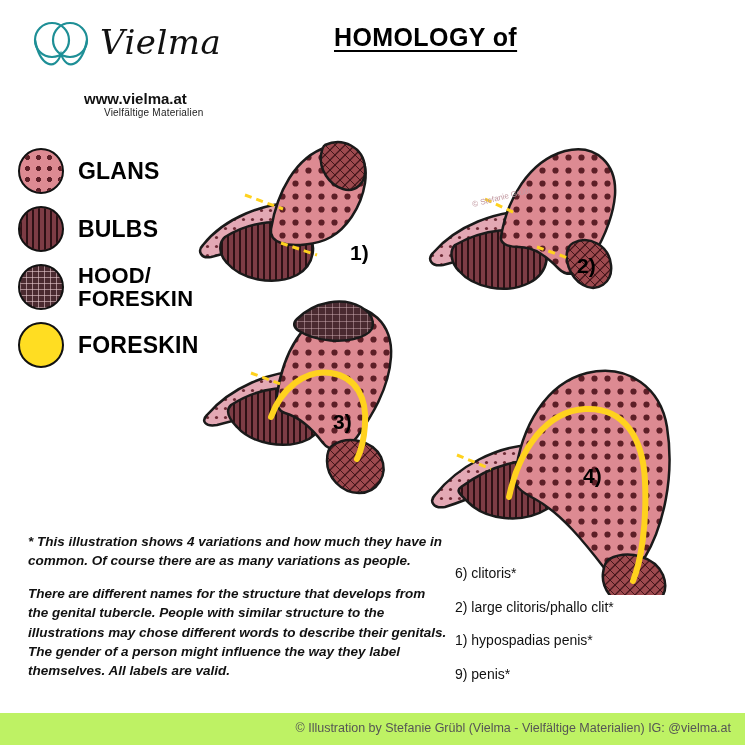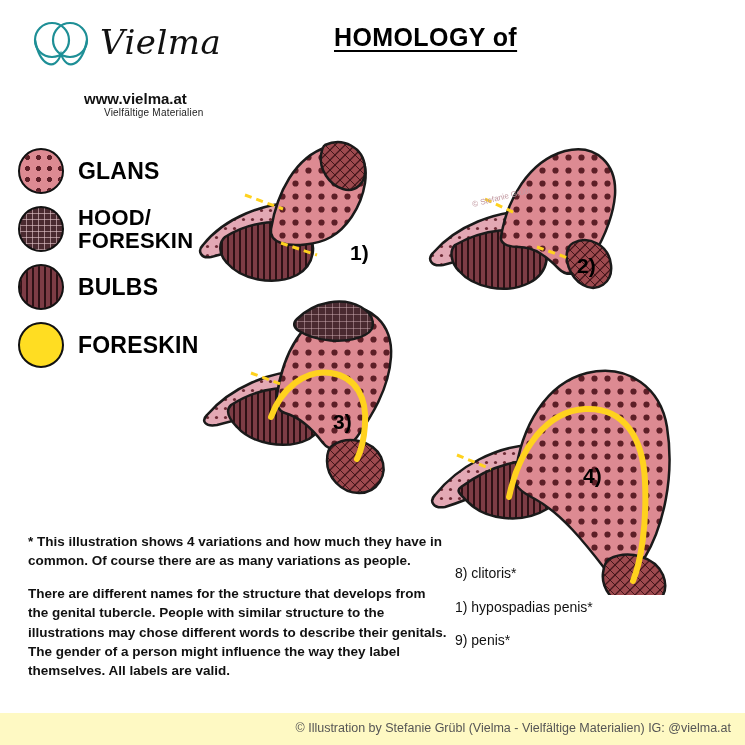--- a/index.html
+++ b/index.html
@@ -184,20 +184,21 @@
     left: 28px;
     top: 532px;
     width: 420px;
   }
   .note-p {
     font-size: 13.5px;
     font-weight: bold;
     color: #111;
     line-height: 1.42;
     margin: 0 0 14px 0;
+    font-style: italic;
   }
   #variants {
     position: absolute;
     left: 455px;
     top: 565px;
     width: 280px;
   }
   .variant-item {
     font-size: 14px;
     color: #111;
@@ -205,21 +206,21 @@
     line-height: 1.25;
   }
 
   
   #footer-bar {
     position: absolute;
     left: 0;
     bottom: 0;
     width: 745px;
     height: 32px;
-    background: #fef9c3;
+    background: #bef264;
   }
   #footer-text {
     position: absolute;
     right: 14px;
     top: 8px;
     font-size: 12.5px;
     color: #555;
   }
 </style>
 </head>
@@ -243,27 +244,27 @@
   <div id="title-block">
     <div id="title-line-1">HOMOLOGY of</div>
   </div>
 
   <div id="legend">
     <div class="legend-row">
       <div class="legend-swatch sw-shaft"></div>
       <div class="legend-label">GLANS</div>
     </div>
     <div class="legend-row">
+      <div class="legend-swatch sw-bulbs"></div>
+      <div class="legend-label">BULBS</div>
+    </div>
+    <div class="legend-row">
       <div class="legend-swatch sw-hood"></div>
       <div class="legend-label two-line" style="white-space: pre-line;">HOOD/
 FORESKIN</div>
-    </div>
-    <div class="legend-row">
-      <div class="legend-swatch sw-bulbs"></div>
-      <div class="legend-label">BULBS</div>
     </div>
     <div class="legend-row">
       <div class="legend-swatch sw-urethra"></div>
       <div class="legend-label">FORESKIN</div>
     </div>
   </div>
 
   <div id="figures">
     <svg viewBox="0 0 560 470" width="560" height="470">
       <defs>
@@ -363,21 +364,22 @@
       <text x="288" y="82" font-family="Liberation Sans, sans-serif" font-size="8" fill="#c39aa2" transform="rotate(-14 288 82)">© Stefanie Grübl</text>
     </svg>
   </div>
 
   <div id="notes">
     <p class="note-p">* This illustration shows 4 variations and how much they have in common. Of course there are as many variations as people.</p>
     <p class="note-p">There are different names for the structure that develops from the genital tubercle. People with similar structure to the illustrations may chose different words to describe their genitals. The gender of a person might influence the way they label themselves. All labels are valid.</p>
   </div>
 
   <div id="variants">
-    <div class="variant-item">8) clitoris*</div>
+    <div class="variant-item">6) clitoris*</div>
+    <div class="variant-item">2) large clitoris/phallo clit*</div>
     <div class="variant-item">1) hypospadias penis*</div>
     <div class="variant-item">9) penis*</div>
   </div>
 
   <div id="footer-bar">
     <div id="footer-text">© Illustration by Stefanie Grübl (Vielma - Vielfältige Materialien) IG: @vielma.at</div>
   </div>
 
 </div>
 

